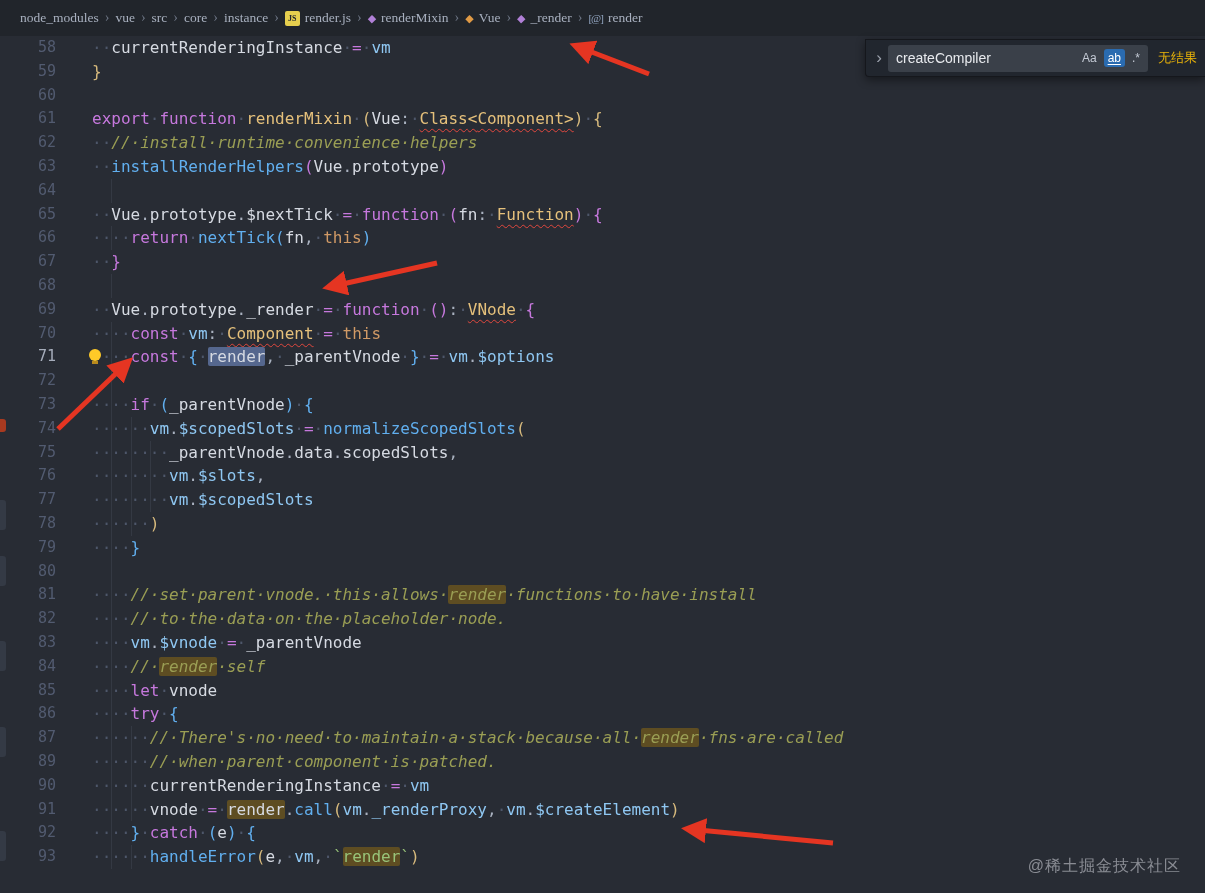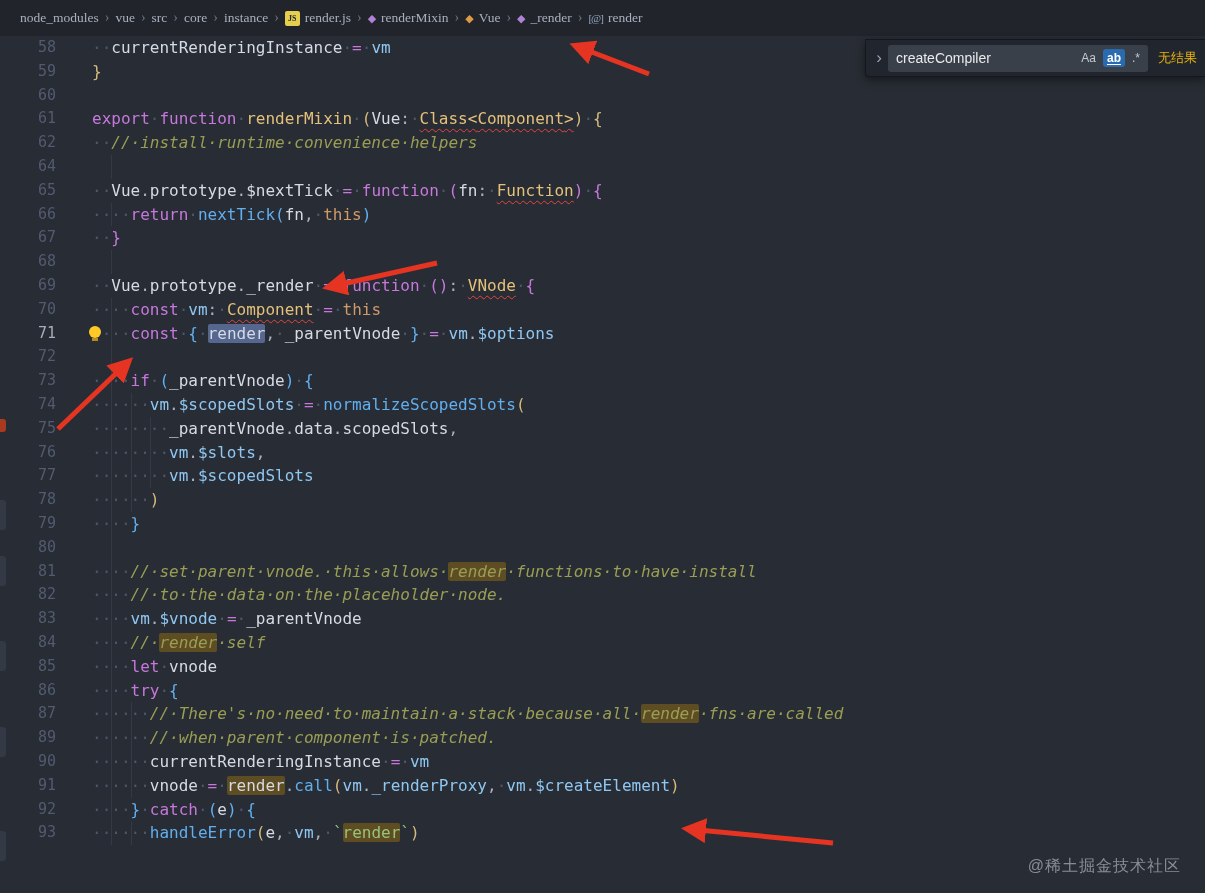--- a/index.html
+++ b/index.html
@@ -53,21 +53,21 @@
   
   .find-widget{position:absolute;top:39px;right:0;width:340px;height:38px;background:#21262e;
     border:1px solid #15171c;border-right:none;border-radius:0 0 0 4px;box-sizing:border-box;
     display:flex;align-items:center;padding:0 8px 0 4px;box-shadow:0 3px 10px rgba(0,0,0,0.45);
     font-family:"Liberation Sans",sans-serif;z-index:5;}
   .chev{color:#9ba1ac;font-size:17px;width:18px;text-align:center;cursor:pointer;user-select:none;}
   .find-input{flex:1;height:27px;background:#3a4049;border-radius:3px;display:flex;align-items:center;
     padding:0 4px 0 8px;gap:3px;}
   .find-text{flex:1;color:#e8eaee;font-size:14px;white-space:nowrap;overflow:hidden;}
   .opt{color:#c3c9d4;font-size:12px;padding:2px 4px;border-radius:3px;cursor:pointer;user-select:none;}
-  .opt.u{text-decoration:underline;text-underline-offset:2px;font-weight:bold;}
+  .opt.u{text-decoration:underline;text-underline-offset:2px;}
   .opt.active{background:#2a6bb0;color:#ffffff;}
   .result{color:#eab308;font-size:13px;margin-left:10px;white-space:nowrap;}
 
   .arrows{position:absolute;left:0;top:0;width:1205px;height:893px;pointer-events:none;z-index:6;}
 
   .watermark{position:absolute;right:24px;bottom:16px;color:rgba(216,219,226,0.55);
     font-size:16px;font-family:"Liberation Sans",sans-serif;letter-spacing:1px;z-index:4;}
 
   .edge-mark{position:absolute;left:0;width:6px;border-radius:0 3px 3px 0;z-index:4;}
 </style>
@@ -125,20 +125,21 @@
       </span>
   </div>
 
   <div class="editor">
     <div id="lines">
         <div class="line"><span class="ln">58</span><span class="lc"><span class="t-ws">··</span><span class="t-v">currentRenderingInstance</span><span class="t-ws">·</span><span class="t-op">=</span><span class="t-ws">·</span><span class="t-m">vm</span></span></div>
         <div class="line"><span class="ln">59</span><span class="lc"><span class="t-b1">}</span></span></div>
         <div class="line"><span class="ln">60</span><span class="lc"></span></div>
         <div class="line"><span class="ln">61</span><span class="lc"><span class="t-kw">export</span><span class="t-ws">·</span><span class="t-kw">function</span><span class="t-ws">·</span><span class="t-fd">renderMixin</span><span class="t-ws">·</span><span class="t-b1">(</span><span class="t-v">Vue</span><span class="t-d">:</span><span class="t-ws">·</span><span class="t-ty sq">Class</span><span class="t-ty sq">&lt;</span><span class="t-ty sq">Component</span><span class="t-ty sq">&gt;</span><span class="t-b1">)</span><span class="t-ws">·</span><span class="t-b1">{</span></span></div>
         <div class="line"><span class="ln">62</span><span class="lc"><span class="t-ws">··</span><span class="t-cm">//·install·runtime·convenience·helpers</span></span></div>
+        <div class="line"><span class="ln">63</span><span class="lc"><span class="t-ws">··</span><span class="t-fc">installRenderHelpers</span><span class="t-b2">(</span><span class="t-v">Vue</span><span class="t-d">.</span><span class="t-v">prototype</span><span class="t-b2">)</span></span></div>
         <div class="line"><span class="ln">64</span><span class="lc"><i class="guide" style="left: 55.28px;"></i></span></div>
         <div class="line"><span class="ln">65</span><span class="lc"><span class="t-ws">··</span><span class="t-v">Vue</span><span class="t-d">.</span><span class="t-v">prototype</span><span class="t-d">.</span><span class="t-v">$nextTick</span><span class="t-ws">·</span><span class="t-op">=</span><span class="t-ws">·</span><span class="t-kw">function</span><span class="t-ws">·</span><span class="t-b2">(</span><span class="t-v">fn</span><span class="t-d">:</span><span class="t-ws">·</span><span class="t-ty sq">Function</span><span class="t-b2">)</span><span class="t-ws">·</span><span class="t-b2">{</span></span></div>
         <div class="line"><span class="ln">66</span><span class="lc"><i class="guide" style="left: 55.28px;"></i><span class="t-ws">····</span><span class="t-kw">return</span><span class="t-ws">·</span><span class="t-fc">nextTick</span><span class="t-b3">(</span><span class="t-v">fn</span><span class="t-d">,</span><span class="t-ws">·</span><span class="t-th">this</span><span class="t-b3">)</span></span></div>
         <div class="line"><span class="ln">67</span><span class="lc"><span class="t-ws">··</span><span class="t-b2">}</span></span></div>
         <div class="line"><span class="ln">68</span><span class="lc"><i class="guide" style="left: 55.28px;"></i></span></div>
         <div class="line"><span class="ln">69</span><span class="lc"><span class="t-ws">··</span><span class="t-v">Vue</span><span class="t-d">.</span><span class="t-v">prototype</span><span class="t-d">.</span><span class="t-v">_render</span><span class="t-ws">·</span><span class="t-op">=</span><span class="t-ws">·</span><span class="t-kw">function</span><span class="t-ws">·</span><span class="t-b2">(</span><span class="t-b2">)</span><span class="t-d">:</span><span class="t-ws">·</span><span class="t-ty sq">VNode</span><span class="t-ws">·</span><span class="t-b2">{</span></span></div>
         <div class="line"><span class="ln">70</span><span class="lc"><i class="guide" style="left: 55.28px;"></i><span class="t-ws">····</span><span class="t-kw">const</span><span class="t-ws">·</span><span class="t-m">vm</span><span class="t-d">:</span><span class="t-ws">·</span><span class="t-ty sq">Component</span><span class="t-ws">·</span><span class="t-op">=</span><span class="t-ws">·</span><span class="t-th">this</span></span></div>
         <div class="line"><span class="ln ln-active">71</span><span class="lc"><i class="guide" style="left: 55.28px;"></i><span class="bulb"></span><span class="t-ws">····</span><span class="t-kw">const</span><span class="t-ws">·</span><span class="t-b3">{</span><span class="t-ws">·</span><span class="t-v hs">render</span><span class="t-d">,</span><span class="t-ws">·</span><span class="t-v">_parentVnode</span><span class="t-ws">·</span><span class="t-b3">}</span><span class="t-ws">·</span><span class="t-op">=</span><span class="t-ws">·</span><span class="t-m">vm</span><span class="t-d">.</span><span class="t-m">$options</span></span></div>
         <div class="line"><span class="ln">72</span><span class="lc"><i class="guide" style="left: 55.28px;"></i></span></div>
         <div class="line"><span class="ln">73</span><span class="lc"><i class="guide" style="left: 55.28px;"></i><span class="t-ws">····</span><span class="t-kw">if</span><span class="t-ws">·</span><span class="t-b3">(</span><span class="t-v">_parentVnode</span><span class="t-b3">)</span><span class="t-ws">·</span><span class="t-b3">{</span></span></div>

